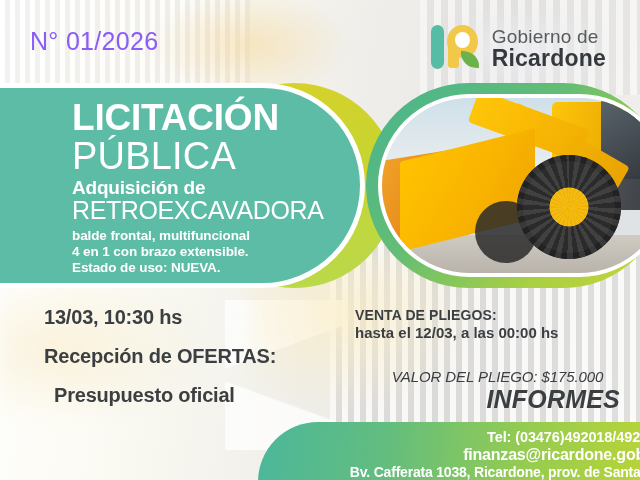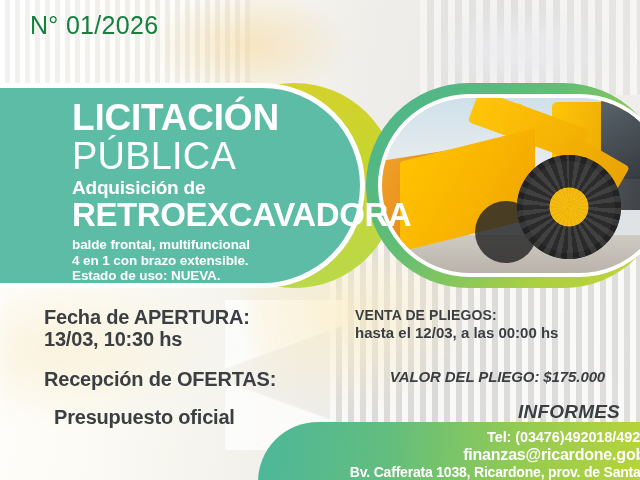--- a/index.html
+++ b/index.html
@@ -65,22 +65,22 @@
   }
   .bg-roof{
     position:absolute;left:225px;top:300px;width:120px;height:150px;
     background:linear-gradient(160deg, rgba(255,255,255,.95) 35%, rgba(255,255,255,0) 36%),
                linear-gradient(200deg, rgba(255,255,255,0) 64%, rgba(255,255,255,.95) 65%);
     opacity:.8;
   }
 
   
   .issue-no{
-    position:absolute;left:30px;top:11px;
-    font-size:25px;letter-spacing:.3px;color:#15803d;font-weight:400;
+    position:absolute;left:30px;top:27px;
+    font-size:25px;letter-spacing:.3px;color:#8b5cf6;font-weight:400;
   }
 
   
   .logo{position:absolute;right:34px;top:22px;display:flex;align-items:center;gap:9px;}
   .logo-mark{position:relative;width:54px;height:52px;flex:none;}
   .logo-bar{
     position:absolute;left:2px;top:3px;width:13px;height:44px;
     background:#56bda4;border-radius:7px;
   }
   .logo-r{
@@ -186,43 +186,43 @@
   .t-licitacion{
     font-size:37px;font-weight:bold;line-height:.98;letter-spacing:-.2px;
   }
   .t-publica{
     font-size:38px;font-weight:normal;line-height:1.02;letter-spacing:.2px;margin-top:1px;
   }
   .t-adquisicion{
     font-size:19px;font-weight:bold;line-height:1.05;margin-top:2px;letter-spacing:-.2px;
   }
   .t-objeto{
-    font-size:33px;font-weight:bold;line-height:1.02;letter-spacing:-.4px;
+    font-size:25px;font-weight:normal;line-height:1.02;letter-spacing:-.4px;
   }
   .t-detalle{
     font-size:13.5px;font-weight:bold;line-height:1.18;margin-top:5px;letter-spacing:-.1px;
   }
 
   
   .col-left{position:absolute;left:44px;top:306px;width:290px;color:#3b3f42;}
   .ci-title{font-size:20px;font-weight:bold;line-height:1.12;letter-spacing:-.2px;}
   .ci-value{font-size:20px;font-weight:bold;line-height:1.12;letter-spacing:-.2px;}
   .blk2{margin-top:17px;}
   .blk3{margin-top:16px;padding-left:10px;font-size:18px;}
 
   
   .col-right{position:absolute;left:355px;top:307px;width:285px;color:#3b3f42;}
   .cr-title{font-size:14px;font-weight:bold;line-height:1.2;letter-spacing:.1px;}
   .cr-sub{font-size:15px;font-weight:bold;line-height:1.2;}
   .cr-valor{
-    font-size:15px;font-weight:bold;font-style:italic;margin-top:26px;
+    font-size:15px;font-weight:normal;font-style:italic;margin-top:26px;
     text-align:center;letter-spacing:-.1px;
   }
   .cr-informes{
-    font-size:19px;font-weight:bold;font-style:italic;margin-top:16px;
+    font-size:25px;font-weight:bold;font-style:italic;
     text-align:right;padding-right:20px;color:#3b3f42;letter-spacing:.2px;
   }
 
   
   .footer{
     position:absolute;left:258px;top:422px;width:420px;height:70px;
     border-radius:60px 0 0 0;
     background:linear-gradient(95deg,#4cb79a 0%,#62bd7f 30%,#93cb52 62%,#c2d631 100%);
   }
   .footer-txt{
@@ -244,20 +244,33 @@
     <div class="bg-blob-a"></div>
     <div class="bg-blob-d"></div>
     <div class="bg-cols"></div>
     <div class="bg-roof"></div>
     <div class="bg-blob-b"></div>
     <div class="bg-blob-c"></div>
   </div>
 
   <div class="issue-no">N° 01/2026</div>
 
+  <div class="logo">
+    <div class="logo-mark">
+      <div class="logo-bar"></div>
+      <div class="logo-r"></div>
+      <div class="logo-r-leg"></div>
+      <div class="logo-r-hole"></div>
+      <div class="logo-leaf"></div>
+    </div>
+    <div class="logo-text">
+      <div class="logo-l1">Gobierno de</div>
+      <div class="logo-l2">Ricardone</div>
+    </div>
+  </div>
 
   <div class="ring-olive">
     <div class="ring-olive-stripe"></div>
   </div>
 
   <div class="photo-ring"></div>
   <div class="photo-pill">
     <div class="ph-sky"></div>
     <div class="ph-ground"></div>
     <div class="ph-body"></div>
@@ -280,21 +293,20 @@
     <div class="t-objeto">RETROEXCAVADORA</div>
     <div class="t-detalle">
       <div>balde frontal, multifuncional</div>
       <div>4 en 1 con brazo extensible.</div>
       <div>Estado de uso: NUEVA.</div>
     </div>
   </div>
 
   <div class="col-left">
     <div>
-      <div class="ci-title">Fecha de APERTURA:</div>
       <div class="ci-value">13/03, 10:30 hs</div>
     </div>
     <div class="blk2">
       <div class="ci-title">Recepción de OFERTAS:</div>
     </div>
     <div class="blk3">
       <div class="ci-title">Presupuesto oficial</div>
     </div>
   </div>
 

